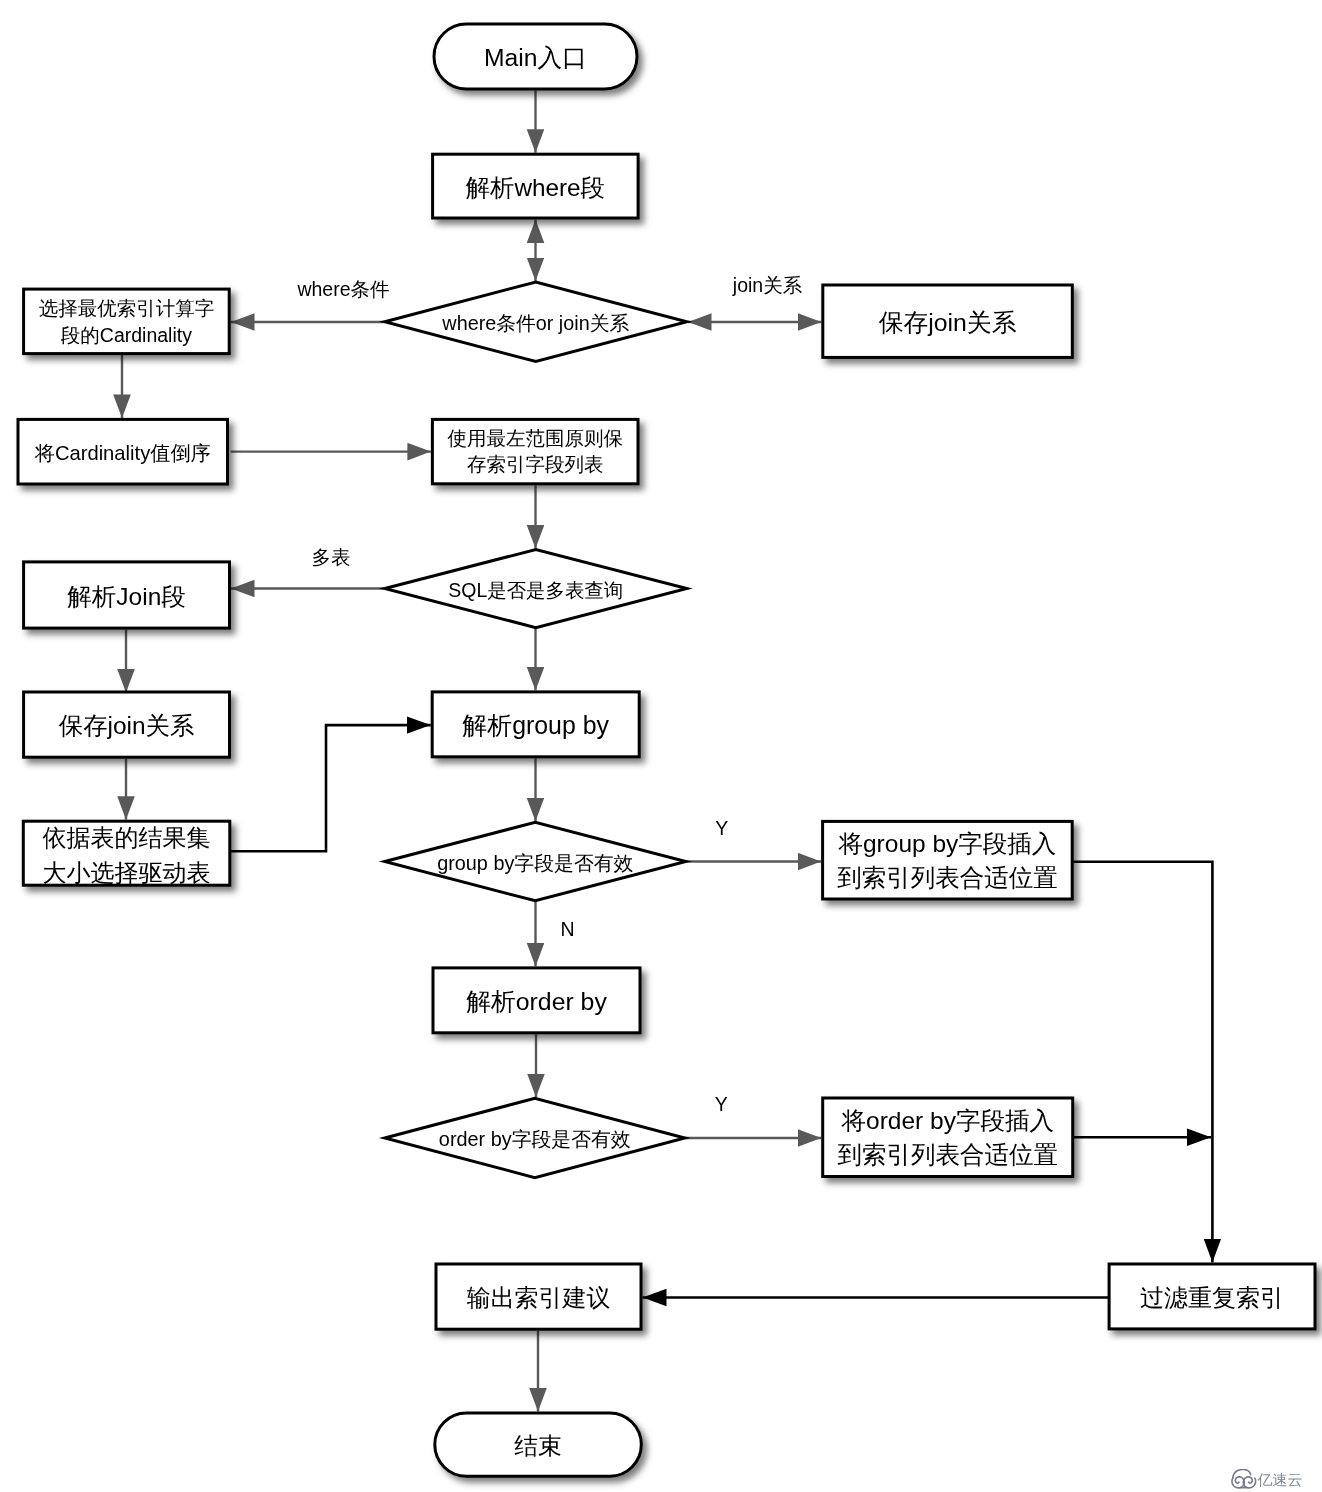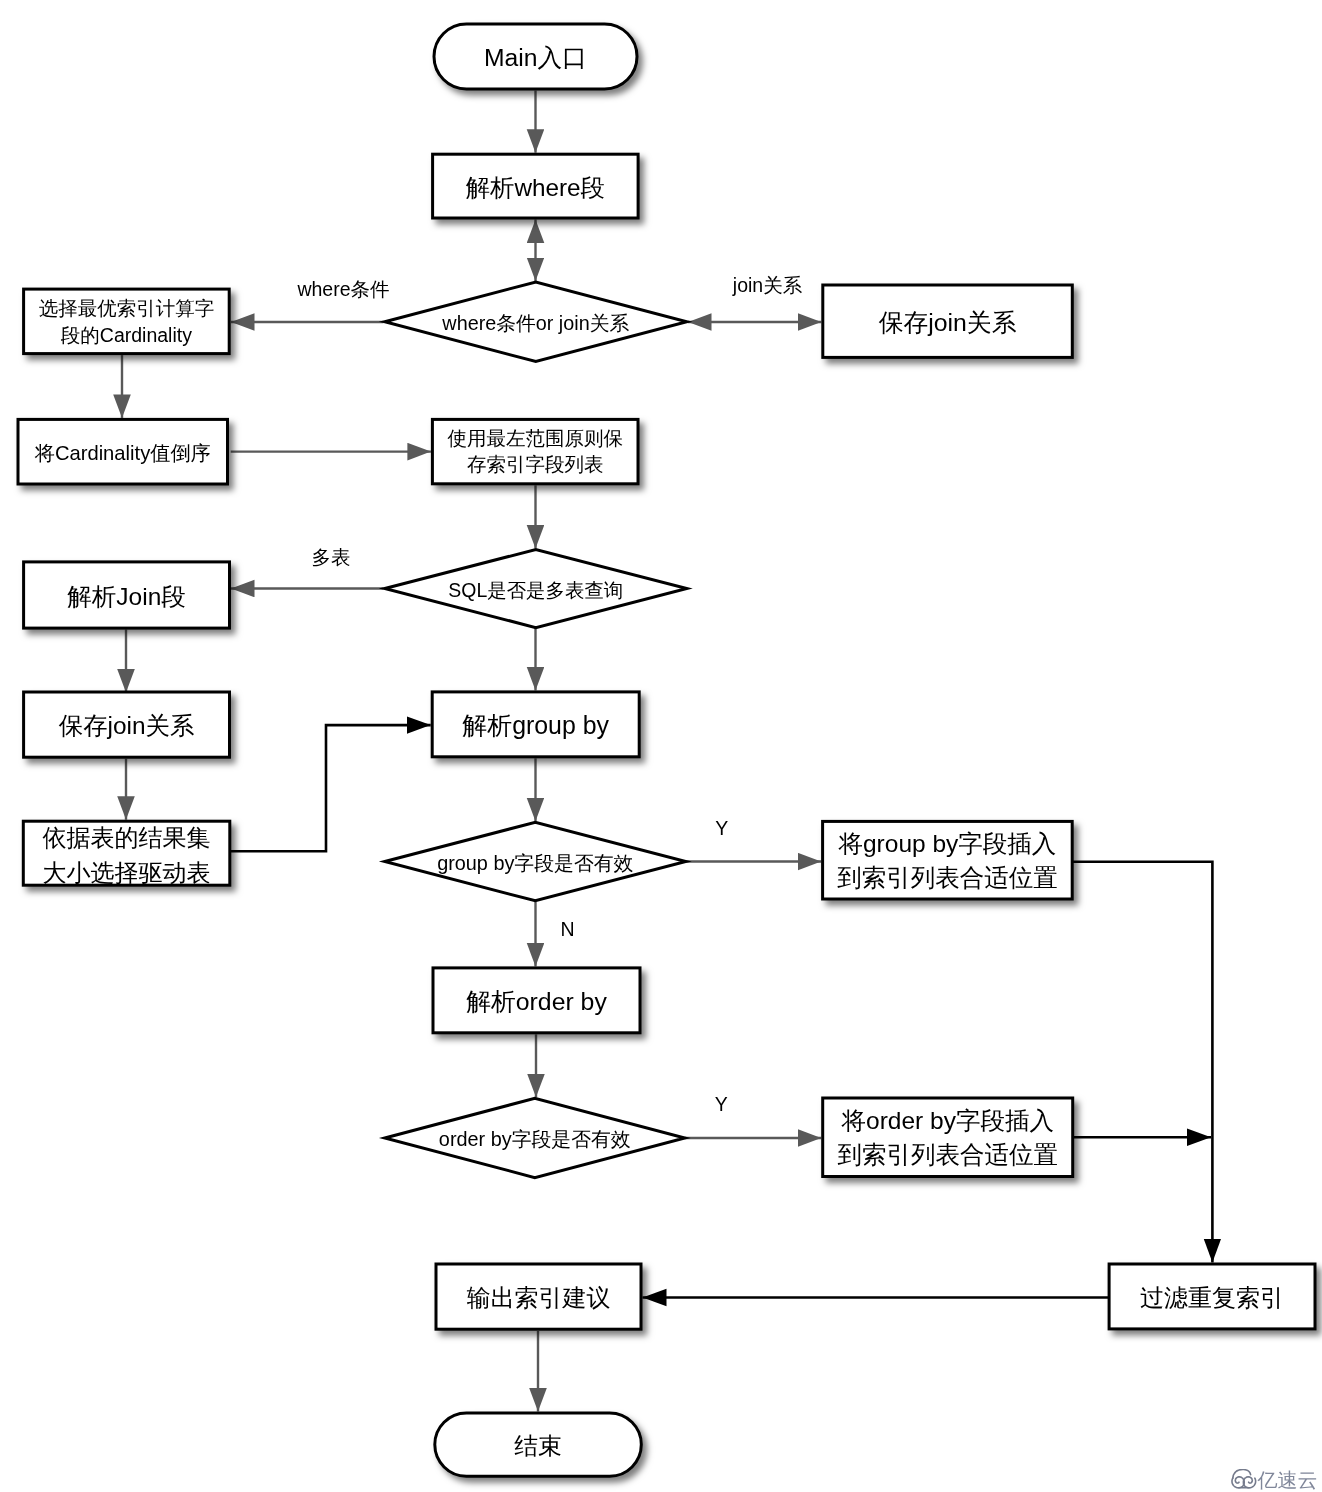--- a/index.html
+++ b/index.html
@@ -6,21 +6,21 @@
   body{width:1322px;height:1492px;overflow:hidden;font-family:"Liberation Sans",sans-serif;}
   #stage{position:relative;width:1322px;height:1492px;background:#fff;}
   #flow{position:absolute;left:0;top:0;}
   .shape{fill:#ffffff;stroke:#000000;stroke-width:3;}
   .nodetext{font-family:"Liberation Sans",sans-serif;fill:#000000;text-anchor:middle;}
   .edgelabel{font-family:"Liberation Sans",sans-serif;fill:#000000;font-size:19.5px;text-anchor:middle;}
   .glink{fill:none;stroke:#595959;stroke-width:2.4;}
   .blink{fill:none;stroke:#000000;stroke-width:2.6;}
   #wm{position:absolute;left:1231px;top:1469px;width:80px;height:22px;}
   #wm .wmlogo{position:absolute;left:0;top:0;}
-  #wm .wmtext{position:absolute;left:26.5px;top:1px;font-family:"Liberation Sans",sans-serif;font-size:20px;line-height:20px;color:#80879a;white-space:nowrap;}
+  #wm .wmtext{position:absolute;left:26.5px;top:1px;font-family:"Liberation Sans",sans-serif;font-size:15px;line-height:20px;color:#80879a;white-space:nowrap;}
 </style>
 </head>
 <body>
 
 <div id="stage">
   <svg id="flow" width="1322" height="1492" viewBox="0 0 1322 1492">
     <defs>
       <filter id="dshadow" x="-25%" y="-25%" width="160%" height="180%">
         <feDropShadow dx="4.5" dy="5" stdDeviation="3.4" flood-color="#000000" flood-opacity="0.50"></feDropShadow>
       </filter>

